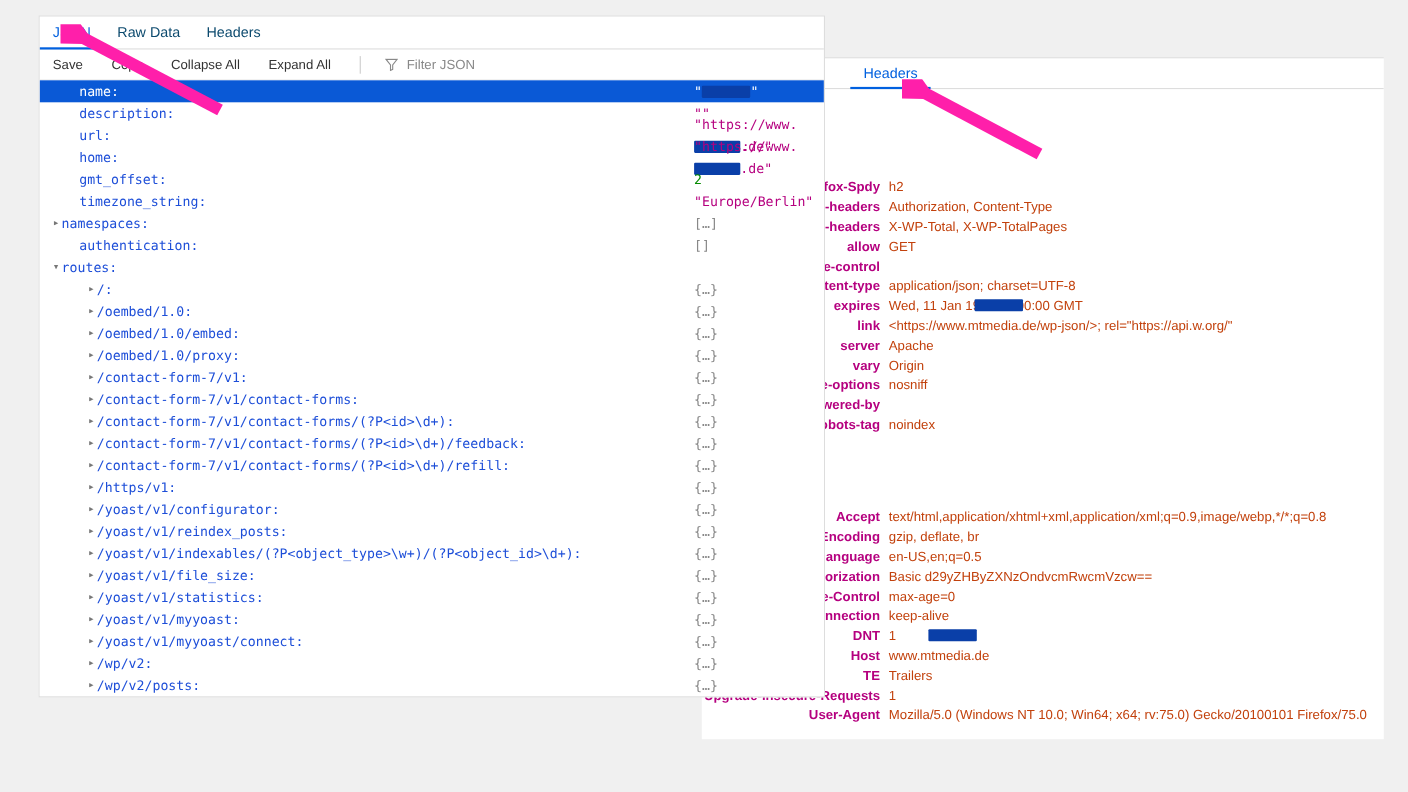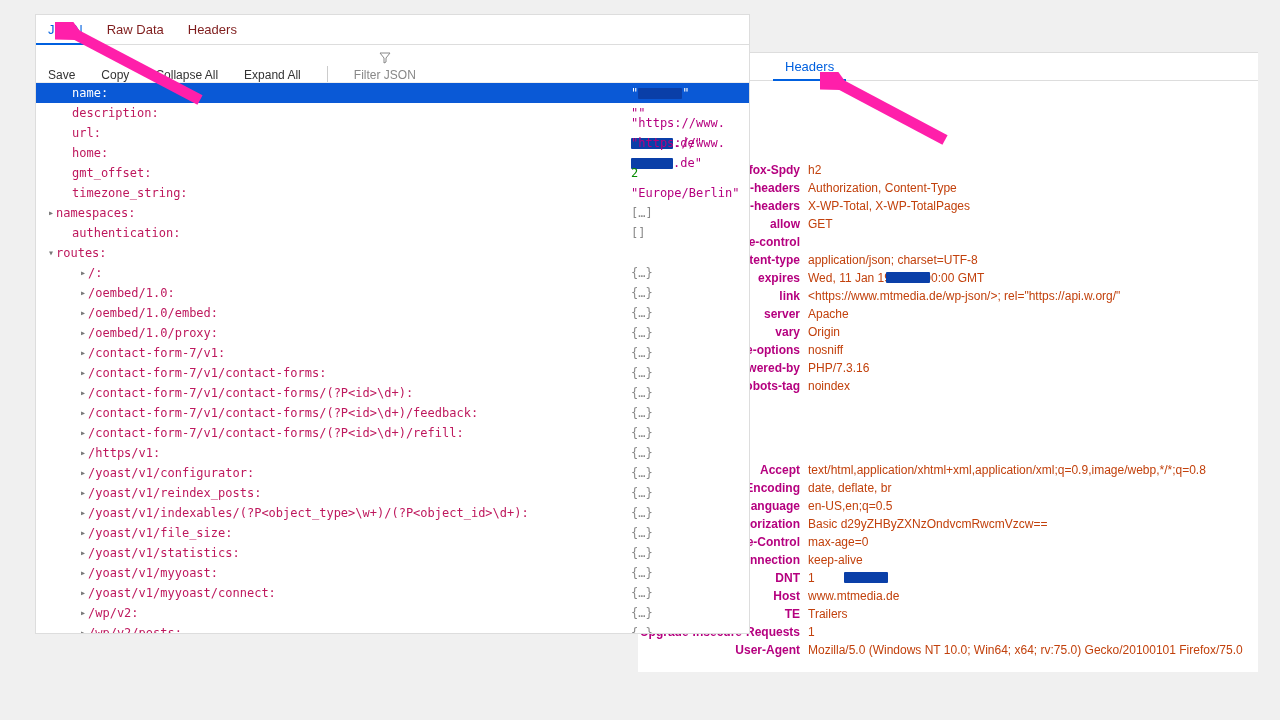--- a/index.html
+++ b/index.html
@@ -30,45 +30,43 @@
     border-bottom: 1px solid #ddd;
     height: 30px;
     align-items: center;
   }
   .tab {
     padding: 0 12px;
     height: 100%;
     display: flex;
     align-items: center;
     cursor: pointer;
-    color: #7f1d1d;
+    color: #0c4a6e;
     font-size: 13px;
   }
   .tab.active {
     color: #0060df;
     border-bottom: 2px solid #0060df;
     margin-bottom: -1px;
   }
   .toolbar {
     display: flex;
-    align-items: flex-end;
+    align-items: center;
     height: 28px;
     border-bottom: 1px solid #eee;
     gap: 18px;
     padding: 0 8px;
     font-size: 12px;
     color: #333;
-    margin-top: 10px;
   }
   .toolbar span { cursor: pointer; padding: 0 4px; }
   .toolbar .sep { width: 1px; height: 16px; background: #ccc; margin: 0 4px; }
   .filter-box {
     display: flex; align-items: center; gap: 4px;
     color: #888;
-    flex-direction: column;
   }
   .filter-box svg { display:block; }
 
   .tree {
     position: relative;
     background: #fff;
   }
   .row {
     display: flex;
     align-items: center;
@@ -83,21 +81,21 @@
   .row.selected .key { color: #fff; }
   .row.selected .val { color: #fff; }
   .twisty {
     width: 10px;
     text-align: center;
     color: #777;
     font-size: 10px;
     display: inline-block;
   }
   .key {
-    color: #be185d;
+    color: #1d4ed8;
     white-space: pre;
   }
   .valcell {
     position: absolute;
     left: 595px;
   }
   .val-str { color: #b5007f; }
   .val-num { color: #058b00; }
   .val-obj { color: #888; }
   .val-arr { color: #888; }
@@ -228,36 +226,35 @@
       <div class="hdr-row">
         <div class="hdr-name">vary</div>
         <div class="hdr-val">Origin</div>
       </div>
       <div class="hdr-row">
         <div class="hdr-name">ype-options</div>
         <div class="hdr-val">nosniff</div>
       </div>
       <div class="hdr-row">
         <div class="hdr-name">powered-by</div>
-        <div class="hdr-val">PHP/7.3.16</div>
       </div>
       <div class="hdr-row">
         <div class="hdr-name">-robots-tag</div>
         <div class="hdr-val">noindex</div>
       </div>
     </div>
   <div class="hdr-section-gap"></div>
   <div class="hdr-table" id="req-hdrs">
       <div class="hdr-row">
         <div class="hdr-name">Accept</div>
         <div class="hdr-val">text/html,application/xhtml+xml,application/xml;q=0.9,image/webp,*/*;q=0.8</div>
       </div>
       <div class="hdr-row">
         <div class="hdr-name">Encoding</div>
-        <div class="hdr-val">date, deflate, br</div>
+        <div class="hdr-val">gzip, deflate, br</div>
       </div>
       <div class="hdr-row">
         <div class="hdr-name">anguage</div>
         <div class="hdr-val">en-US,en;q=0.5</div>
       </div>
       <div class="hdr-row">
         <div class="hdr-name">torization</div>
         <div class="hdr-val">Basic d29yZHByZXNzOndvcmRwcmVzcw==</div>
       </div>
       <div class="hdr-row">

